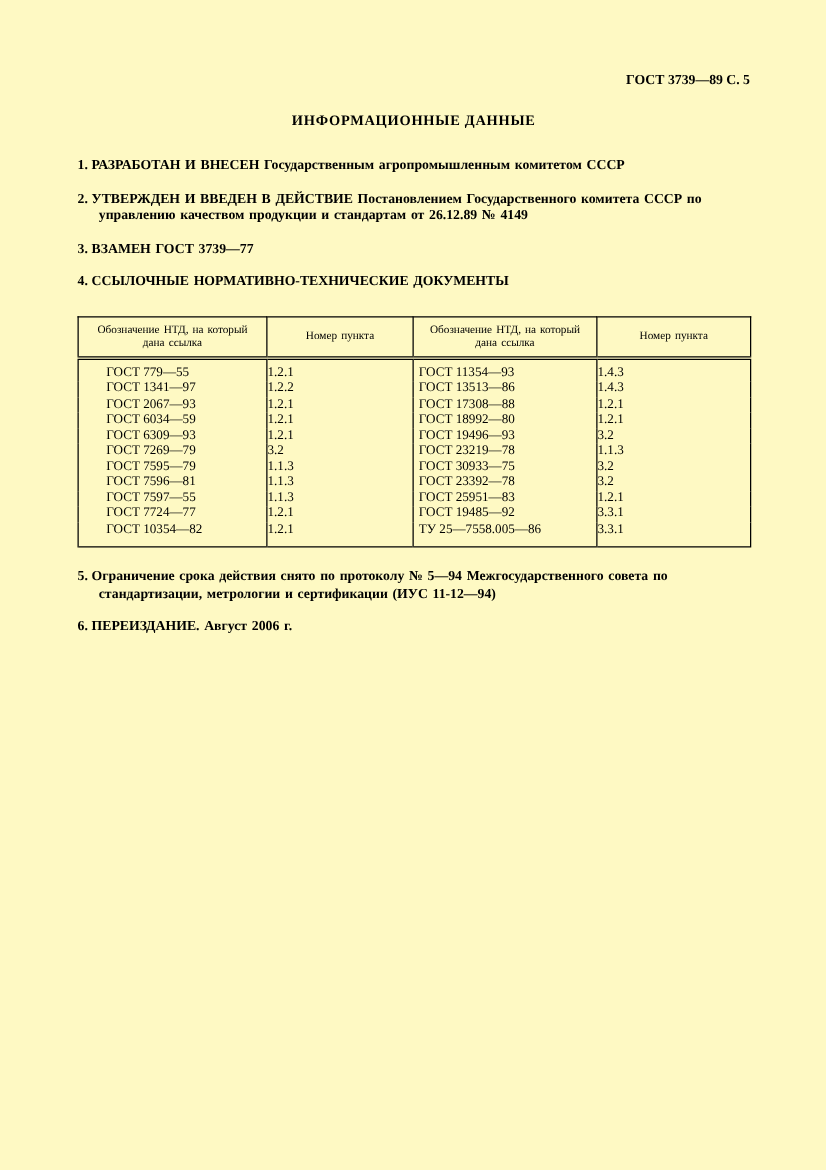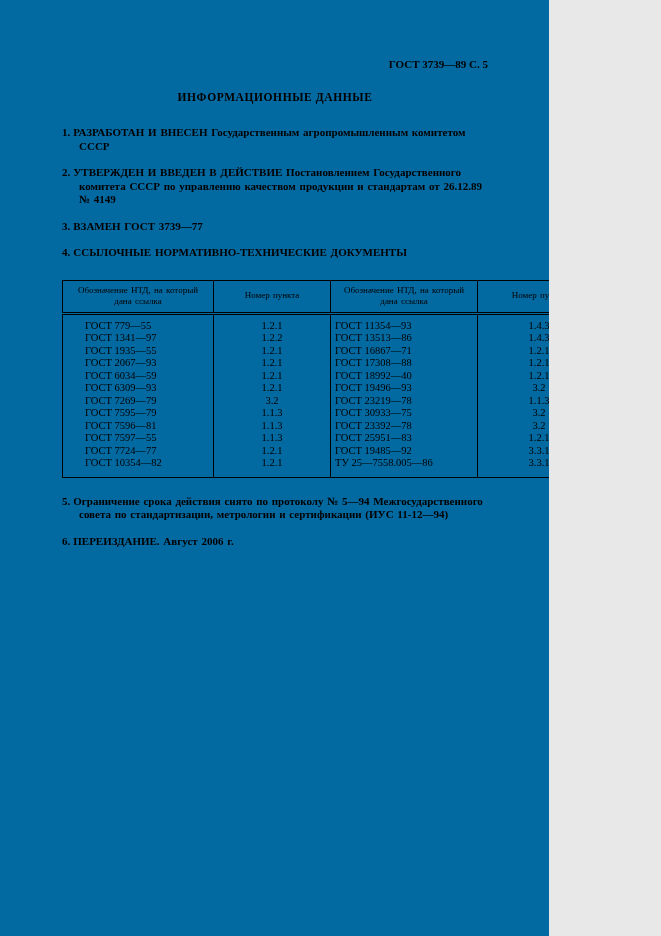--- a/index.html
+++ b/index.html
@@ -4,23 +4,23 @@
 <style>
   * { margin: 0; padding: 0; box-sizing: border-box; }
   html, body { background: #e8e8e8; }
   body {
     width: 661px;
     font-family: "Liberation Serif", "DejaVu Serif", serif;
     color: #000;
   }
   .page {
     position: relative;
-    width: 549px;
+    width: 661px;
     height: 936px;
-    background: #0369a1;
+    background: #fef9c3;
     padding: 58px 61px 0 62px;
     overflow: hidden;
   }
   .header-right {
     text-align: right;
     font-weight: bold;
     font-size: 11px;
     margin-bottom: 21px;
   }
   .doc-title {
@@ -61,21 +61,21 @@
   }
   table.ntd td {
     border-top: none;
     border-bottom: none;
     font-size: 10.5px;
     line-height: 12.5px;
     vertical-align: top;
   }
   td.gost-col { padding-left: 22px; }
   td.gost-col3 { padding-left: 4px; }
-  td.num-col { text-align: center; }
+  td.num-col { text-align: left; }
   table.ntd tbody tr:first-child td { padding-top: 5px; margin-left: 31px; }
   table.ntd tbody tr:last-child td { padding-bottom: 7px; }
 </style>
 </head>
 <body>
 
 <div class="page">
 
   <div class="header-right">ГОСТ 3739—89 С. 5</div>
 
@@ -111,35 +111,29 @@
           <td class="gost-col3">ГОСТ 11354—93</td>
           <td class="num-col">1.4.3</td>
         </tr>
         <tr>
           <td class="gost-col">ГОСТ 1341—97</td>
           <td class="num-col">1.2.2</td>
           <td class="gost-col3">ГОСТ 13513—86</td>
           <td class="num-col">1.4.3</td>
         </tr>
         <tr>
-          <td class="gost-col">ГОСТ 1935—55</td>
-          <td class="num-col">1.2.1</td>
-          <td class="gost-col3">ГОСТ 16867—71</td>
-          <td class="num-col">1.2.1</td>
-        </tr>
-        <tr>
           <td class="gost-col">ГОСТ 2067—93</td>
           <td class="num-col">1.2.1</td>
           <td class="gost-col3">ГОСТ 17308—88</td>
           <td class="num-col">1.2.1</td>
         </tr>
         <tr>
           <td class="gost-col">ГОСТ 6034—59</td>
           <td class="num-col">1.2.1</td>
-          <td class="gost-col3">ГОСТ 18992—40</td>
+          <td class="gost-col3">ГОСТ 18992—80</td>
           <td class="num-col">1.2.1</td>
         </tr>
         <tr>
           <td class="gost-col">ГОСТ 6309—93</td>
           <td class="num-col">1.2.1</td>
           <td class="gost-col3">ГОСТ 19496—93</td>
           <td class="num-col">3.2</td>
         </tr>
         <tr>
           <td class="gost-col">ГОСТ 7269—79</td>

